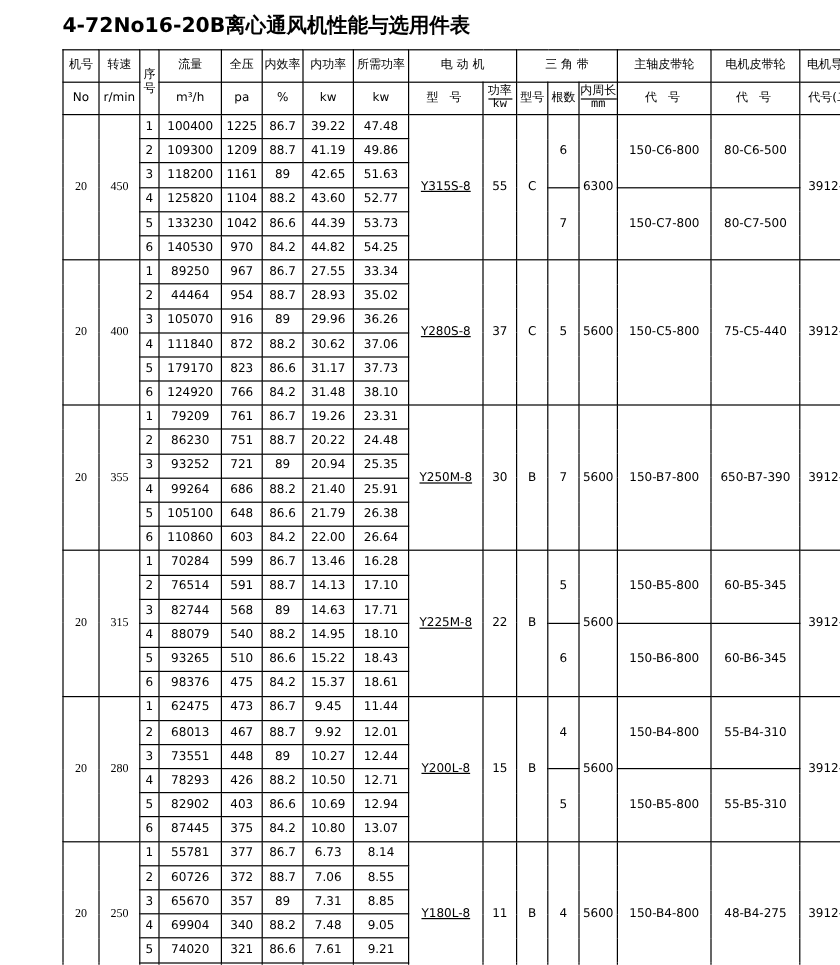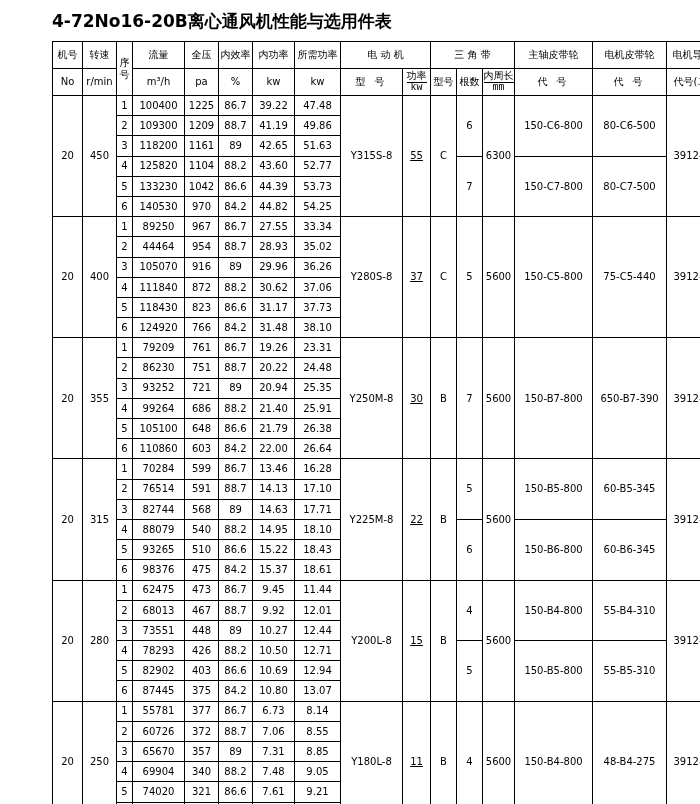--- a/index.html
+++ b/index.html
@@ -58,23 +58,23 @@
     display: inline-block;
     line-height: 1.0;
     vertical-align: middle;
     text-align: center;
     font-family: Liberation Mono, monospace;
   }
   .frac .num { display: block; font-size: 10px; }
   .frac .den { display: block; font-size: 10px; border-top: 1px solid #000; }
   .datarow td { height: 19.2px; }
   .numcol { font-size: 10.5px; }
-  .c-machine, .c-speed { font-size: 11px; }
-  .c-model { font-size: 11px; }
-  .c-kw { font-size: 11px; text-decoration: underline; }
+  .c-machine, .c-speed { font-size: 11px; font-family: Liberation Serif, serif; }
+  .c-model { font-size: 11px; text-decoration: underline; }
+  .c-kw { font-size: 11px; }
   .c-type { font-size: 11px; }
   .c-count { font-size: 11px; }
   .c-peri { font-size: 11px; }
   .c-code { font-size: 10.5px; }
   .c-rail { font-size: 10.5px; }
   
   col.w-no    { width: 30px; }
   col.w-rpm   { width: 34px; }
   col.w-seq   { width: 16px; }
   col.w-flow  { width: 52px; }
@@ -311,21 +311,21 @@
         <tr class="datarow">
           <td class="numcol">4</td>
           <td class="numcol">111840</td>
           <td class="numcol">872</td>
           <td class="numcol">88.2</td>
           <td class="numcol">30.62</td>
           <td class="numcol">37.06</td>
         </tr>
         <tr class="datarow">
           <td class="numcol">5</td>
-          <td class="numcol">118430</td>
+          <td class="numcol">179170</td>
           <td class="numcol">823</td>
           <td class="numcol">86.6</td>
           <td class="numcol">31.17</td>
           <td class="numcol">37.73</td>
         </tr>
         <tr class="datarow">
           <td class="numcol">6</td>
           <td class="numcol">124920</td>
           <td class="numcol">766</td>
           <td class="numcol">84.2</td>

